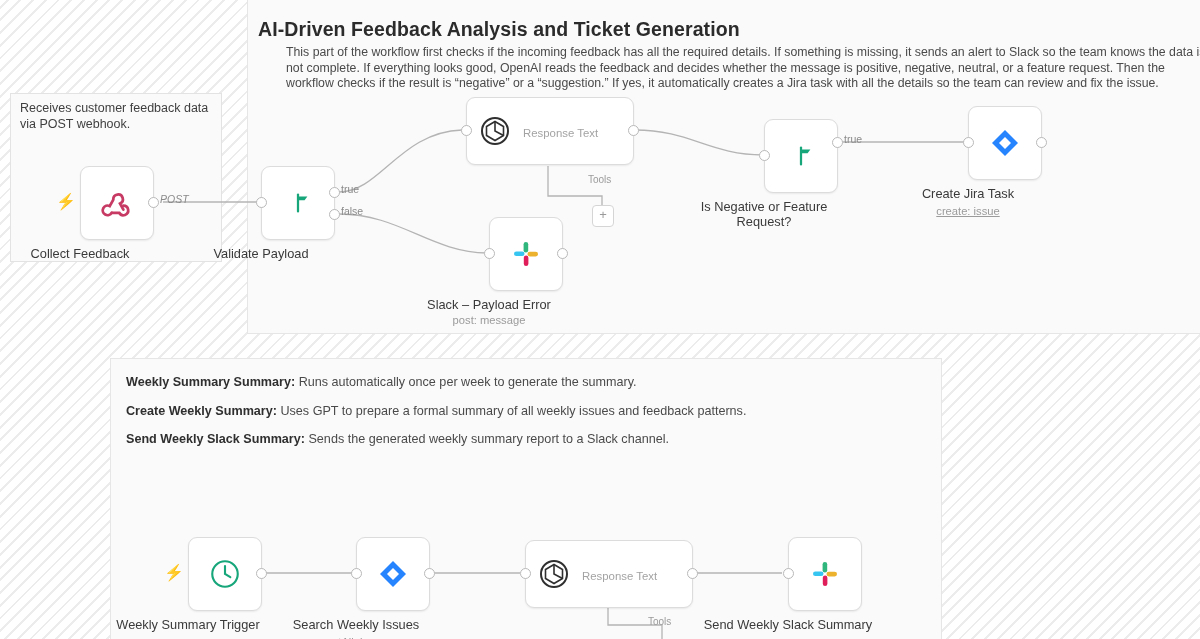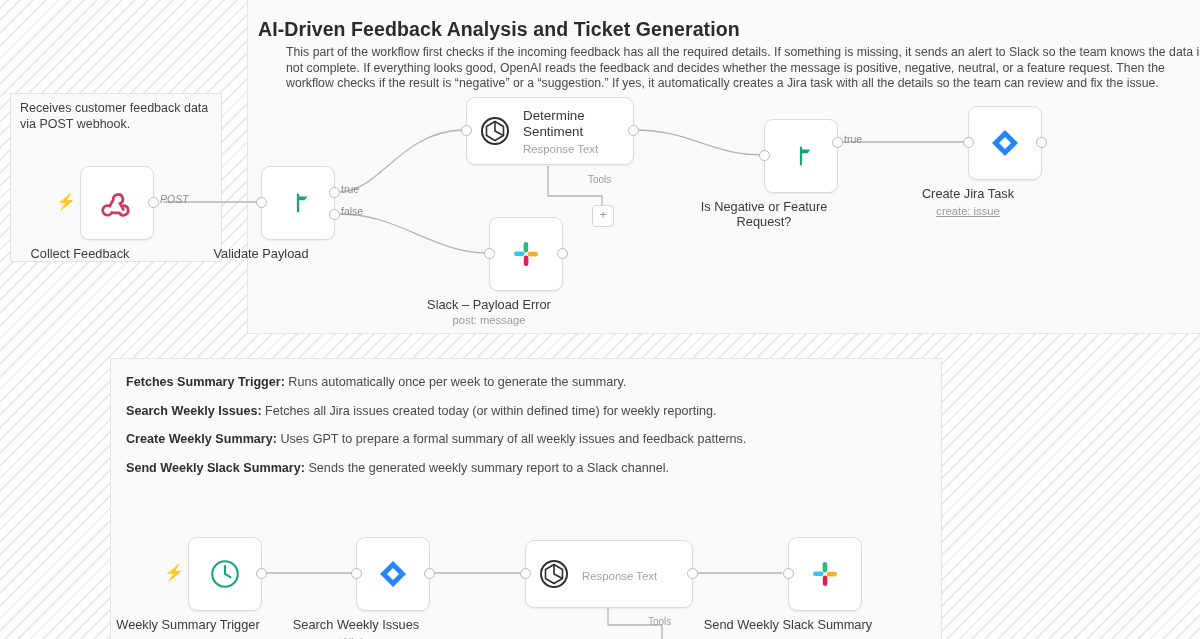--- a/index.html
+++ b/index.html
@@ -145,21 +145,20 @@
   </div>
 
   <div class="node wide" style="left:466px;top:97px;">
     <div class="box">
       <svg class="ico wide-icon" width="32" height="32" viewBox="0 0 32 32">
         <circle cx="16" cy="16" r="13" fill="none" stroke="#2f2f2f" stroke-width="2"></circle>
         <path d="M16 6.5 L24.5 11.5 L24.5 20.5 L16 25.5 L7.5 20.5 L7.5 11.5 Z" fill="none" stroke="#2f2f2f" stroke-width="1.6"></path>
         <path d="M16 6.5 L16 16 L24.5 20.5" fill="none" stroke="#2f2f2f" stroke-width="1.6"></path>
       </svg>
       <div class="wide-inner">
-        <div class="inner-title">Determine Sentiment</div>
         <div class="inner-sub">Response Text</div>
       </div>
     </div>
     <div class="dot" style="left:-5px;top:28px;"></div>
     <div class="dot" style="left:162px;top:28px;"></div>
   </div>
   <div class="tools-lbl" style="left:588px;top:174px;">Tools</div>
   <div class="plus-btn" style="left:592px;top:205px;">+</div>
 
   <div class="node" style="left:489px;top:217px;">
@@ -198,24 +197,21 @@
       </svg>
     </div>
     <div class="dot" style="left:-5px;top:31px;"></div>
     <div class="dot" style="left:68px;top:31px;"></div>
     <div class="label">Create Jira Task</div>
     <div class="sublabel" style="top:99px;text-decoration:underline;">create: issue</div>
   </div>
 
   <div id="legend">
     <div class="row">
-      <b>Fetches Summary Trigger:</b><span> Runs automatically once per week to generate the summary.</span>
-    </div>
-    <div class="row">
-      <b>Search Weekly Issues:</b><span> Fetches all Jira issues created today (or within defined time) for weekly reporting.</span>
+      <b>Weekly Summary Summary:</b><span> Runs automatically once per week to generate the summary.</span>
     </div>
     <div class="row">
       <b>Create Weekly Summary:</b><span> Uses GPT to prepare a formal summary of all weekly issues and feedback patterns.</span>
     </div>
     <div class="row">
       <b>Send Weekly Slack Summary:</b><span> Sends the generated weekly summary report to a Slack channel.</span>
     </div>
   </div>
 
   <div class="node" style="left:188px;top:537px;">

